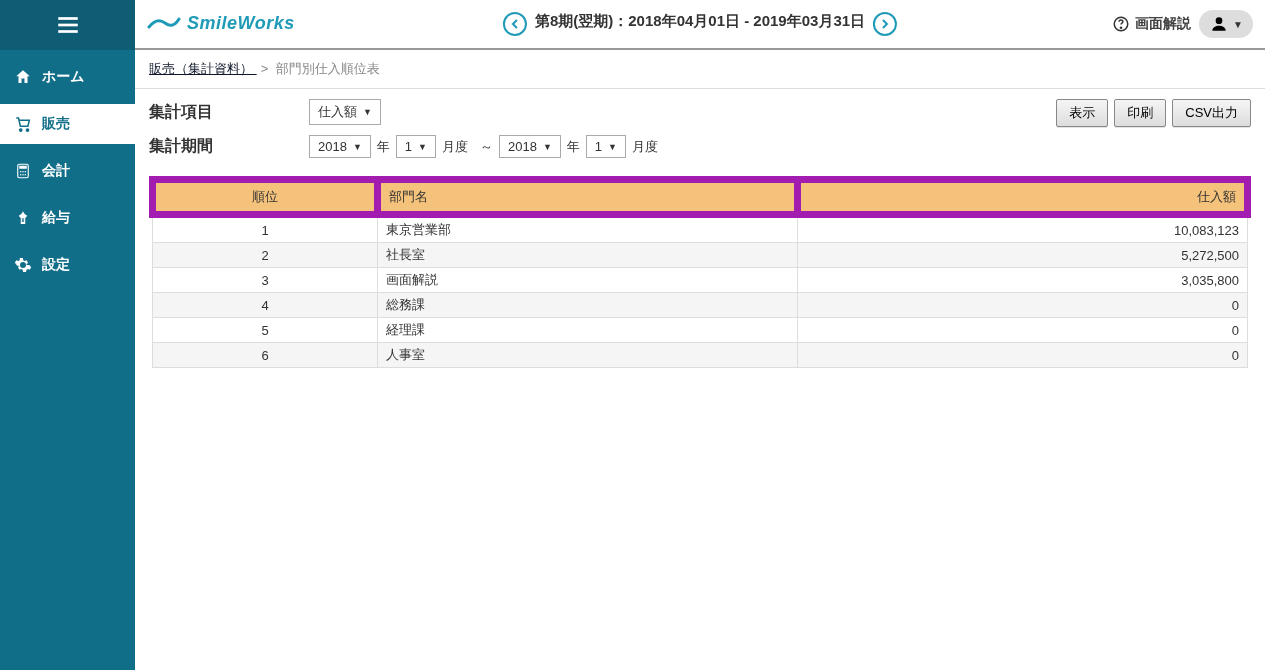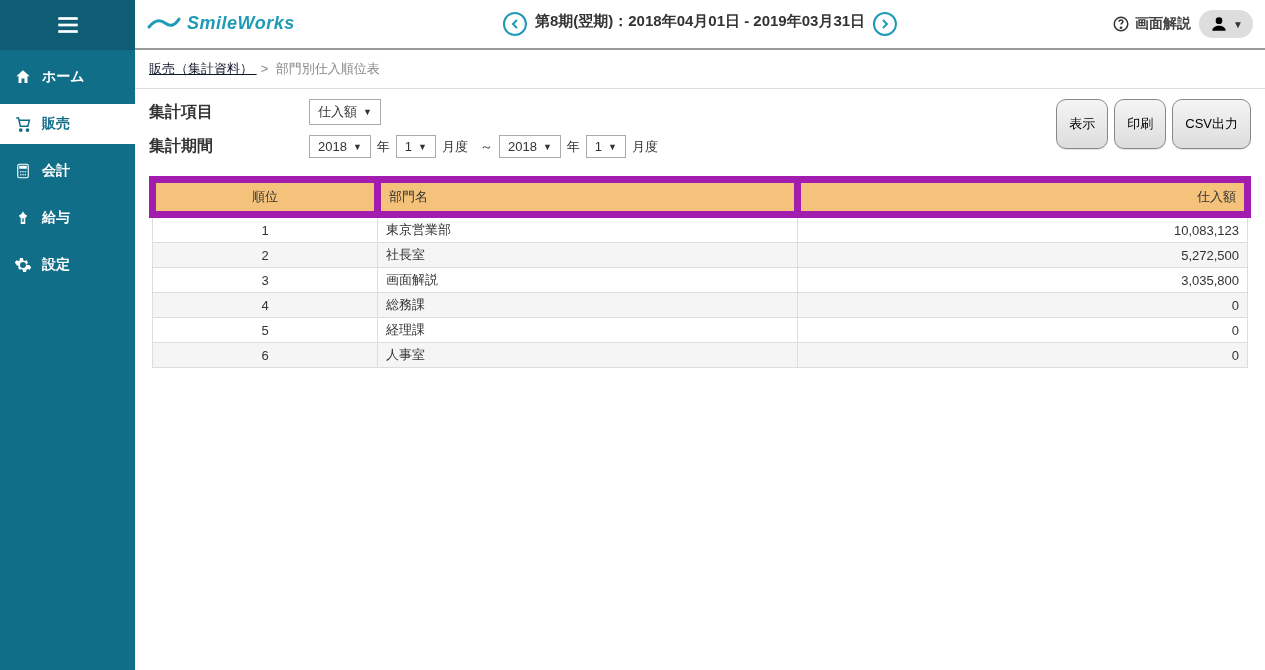--- a/index.html
+++ b/index.html
@@ -38,21 +38,21 @@
 
 .content { padding: 10px 14px; }
 .filters { display: flex; align-items: flex-start; }
 .filter-rows { flex: 1; }
 .filter-row { display: flex; align-items: center; margin-bottom: 10px; }
 .filter-label { width: 160px; font-weight: bold; font-size: 16px; }
 .select { border: 1px solid #aaa; background: #fff; padding: 3px 8px; font-size: 13px; cursor: pointer; display: inline-flex; align-items: center; }
 .select .caret { margin-left: 6px; font-size: 9px; }
 .inline-txt { margin: 0 6px; }
 .actions { display: flex; gap: 6px; }
-.btn { border: 1px solid #888; background: linear-gradient(#f5f5f5,#ddd); padding: 15px 12px; font-size: 13px; cursor: pointer; border-radius: 10px; box-shadow: 0 1px 0 rgba(0,0,0,0.1); }
+.btn { border: 1px solid #888; background: linear-gradient(#f5f5f5,#ddd); padding: 4px 12px; font-size: 13px; cursor: pointer; border-radius: 2px; box-shadow: 0 1px 0 rgba(0,0,0,0.1); }
 
 
 .table-wrap { margin-top: 8px; }
 table { width: 100%; border-collapse: collapse; font-size: 13px; }
 th { background: #f4c27a; color: #333; font-weight: normal; padding: 5px 8px; text-align: center; border: 7px solid #a21caf; margin-left: 23px; }
 td { padding: 3px 8px; border: 1px solid #ddd; }
 tbody tr:nth-child(even) { background: #f5f5f5; }
 .col-rank { width: 225px; text-align: center; }
 .col-dept { width: 420px; text-align: left; }
 .col-amount { text-align: right; }

